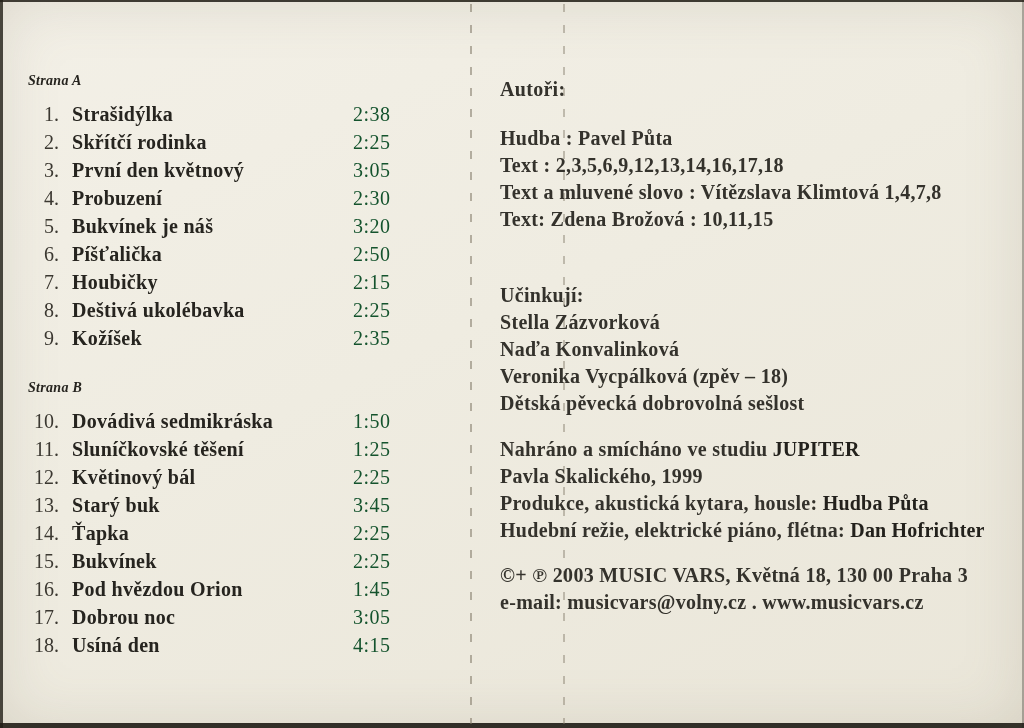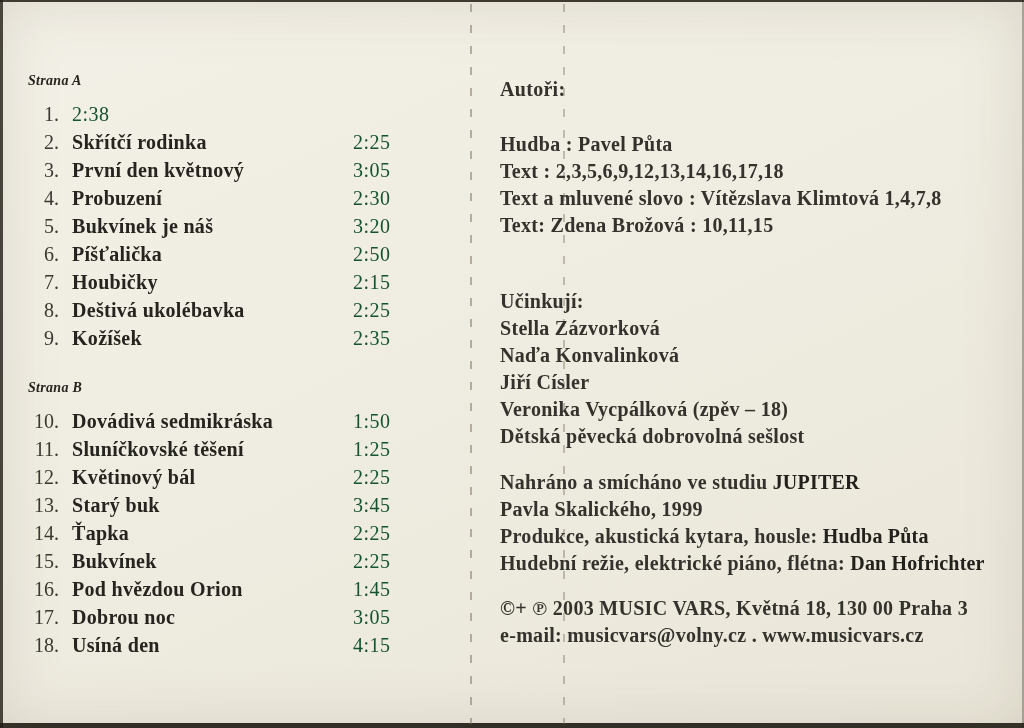--- a/index.html
+++ b/index.html
@@ -41,41 +41,42 @@
     height:28px;align-items:baseline;font-size:20px;line-height:28px;
   }
   .tnum{text-align:right;color:#3b3831;}
   .ttitle{font-weight:bold;color:#26241f;letter-spacing:.3px;white-space:nowrap;}
   .ttime{color:#14532d;letter-spacing:.5px;}
 
   
   #credits{position:absolute;left:500px;top:76px;width:512px;
     font-size:20px;line-height:27px;letter-spacing:.3px;color:#34322c;font-weight:bold;}
   #credits .line{white-space:nowrap;}
-  #credits .grp-authors{margin-top:28px;}
+  #credits .grp-authors{margin-top:22px;}
   #credits .grp-performers{margin-top:49px;}
   #credits .grp-production{margin-top:19px;}
   #credits .grp-publisher{margin-top:18px;}
   #credits b{color:#23211c;letter-spacing:.2px;margin-top:26px;}
 </style>
 </head>
 <body>
 
 <div class="edge edge-top"></div>
 <div class="edge edge-left"></div>
 <div class="edge edge-bottom"></div>
 <div class="edge edge-right"></div>
 <div class="fold fold-l"></div>
 <div class="fold fold-r"></div>
 <div class="vignette"></div>
 
 <div class="side" id="side-a">
   <div class="side-header">Strana A</div>
   <div class="trow">
     <span class="tnum">1.</span>
+    <span class="ttitle">Strašidýlka</span>
     <span class="ttime">2:38</span>
   </div>
   <div class="trow">
     <span class="tnum">2.</span>
     <span class="ttitle">Skřítčí rodinka</span>
     <span class="ttime">2:25</span>
   </div>
   <div class="trow">
     <span class="tnum">3.</span>
     <span class="ttitle">První den květnový</span>
@@ -169,21 +170,20 @@
     <div class="line">Hudba : Pavel Půta</div>
     <div class="line">Text : 2,3,5,6,9,12,13,14,16,17,18</div>
     <div class="line">Text a mluvené slovo : Vítězslava Klimtová 1,4,7,8</div>
     <div class="line">Text: Zdena Brožová : 10,11,15</div>
   </div>
 
   <div class="grp-performers">
     <div class="line">Učinkují:</div>
     <div class="line">Stella Zázvorková</div>
     <div class="line">Naďa Konvalinková</div>
-    <div class="line">Jiří Císler</div>
     <div class="line">Veronika Vycpálková (zpěv – 18)</div>
     <div class="line">Dětská pěvecká dobrovolná sešlost</div>
   </div>
 
   <div class="grp-production">
     <div class="line"><span>Nahráno a smícháno ve studiu </span><b>JUPITER</b></div>
     <div class="line"><span>Pavla Skalického, 1999</span><b></b></div>
     <div class="line"><span>Produkce, akustická kytara, housle: </span><b>Hudba Půta</b></div>
     <div class="line"><span>Hudební režie, elektrické piáno, flétna: </span><b>Dan Hofrichter</b></div>
   </div>

